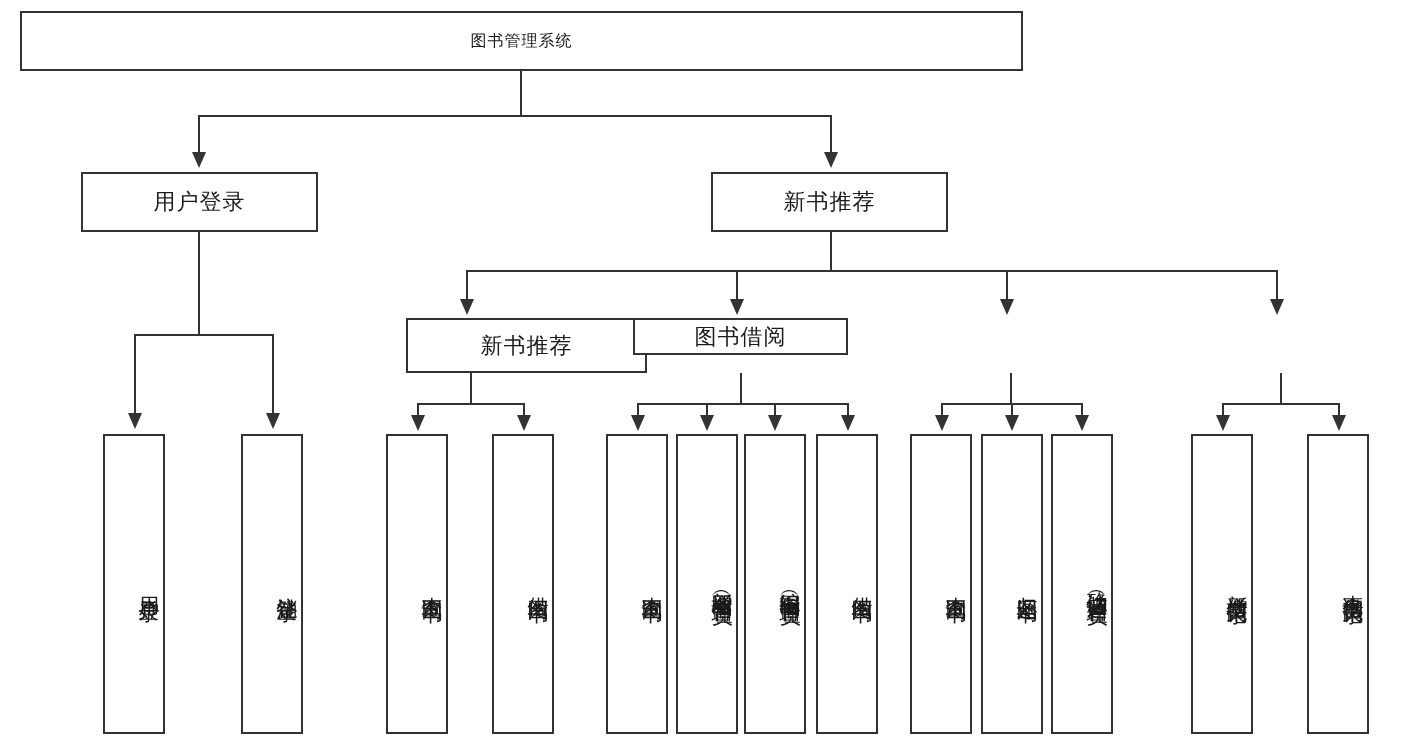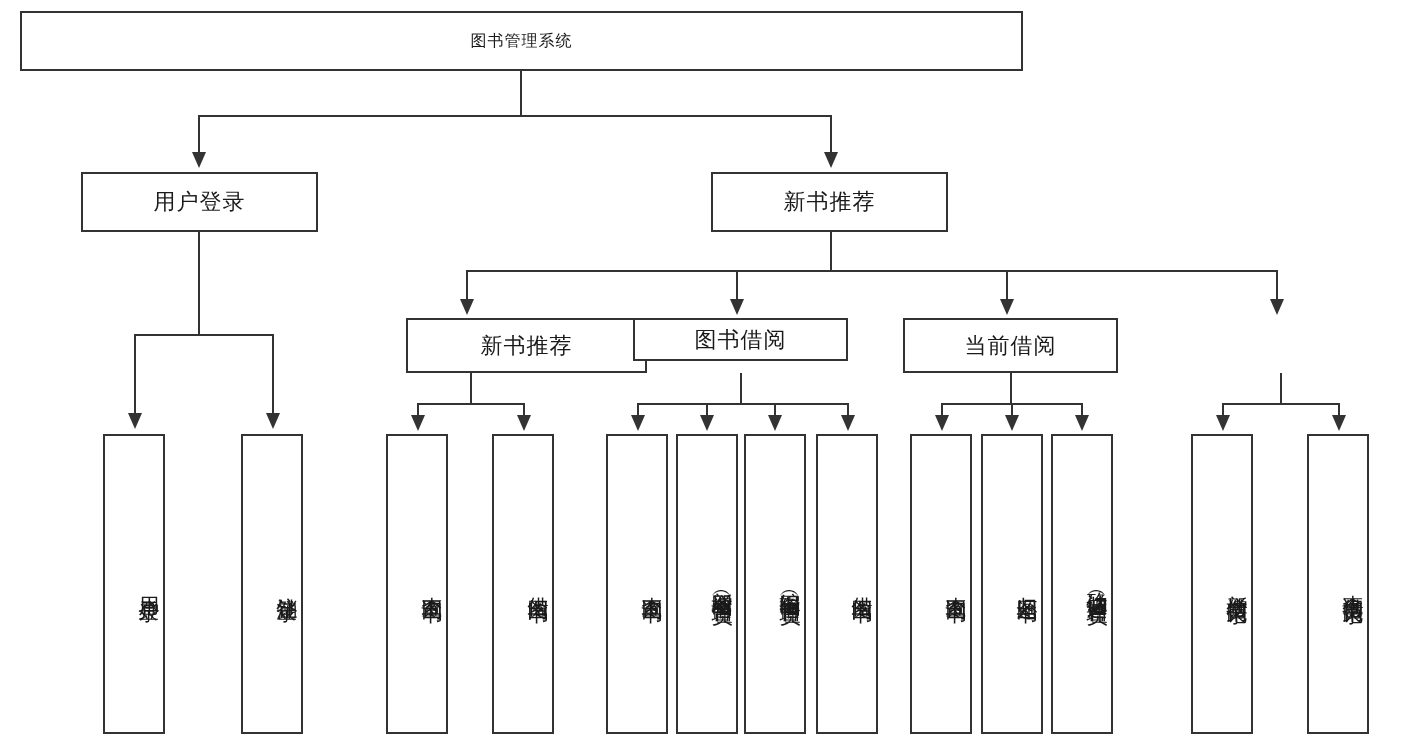--- a/index.html
+++ b/index.html
@@ -111,25 +111,22 @@
   <div class="edge vline" style="left:736px; top:270px; width:2px; height:32px;"></div>
   <div class="arrow" style="left:730px; top:299px;"></div>
   <div class="edge vline" style="left:1006px; top:270px; width:2px; height:32px;"></div>
   <div class="arrow" style="left:1000px; top:299px;"></div>
   <div class="edge vline" style="left:1276px; top:270px; width:2px; height:32px;"></div>
   <div class="arrow" style="left:1270px; top:299px;"></div>
 
   <div class="node h" style="left:363px; top:318px; width:241px; height:55px;margin-left:43px;">
     <span>新书推荐</span>
   </div>
-  <div class="node h" style="left:633px; top:318px; width:215px; height:43px;">
+  <div class="node h" style="left:633px; top:318px; width:215px; height:37px;">
     <span>图书借阅</span>
-  </div>
-  <div class="node h" style="left:903px; top:318px; width:215px; height:55px;">
-    <span>当前借阅</span>
   </div>
 
   <div class="edge vline" style="left:470px; top:373px; width:2px; height:31px;"></div>
   <div class="edge hline" style="left:417px; top:403px; width:108px; height:2px;"></div>
   <div class="edge vline" style="left:417px; top:403px; width:2px; height:15px;"></div>
   <div class="arrow" style="left:411px; top:415px;"></div>
   <div class="edge vline" style="left:523px; top:403px; width:2px; height:15px;"></div>
   <div class="arrow" style="left:517px; top:415px;"></div>
 
   <div class="edge vline" style="left:740px; top:373px; width:2px; height:31px;"></div>

